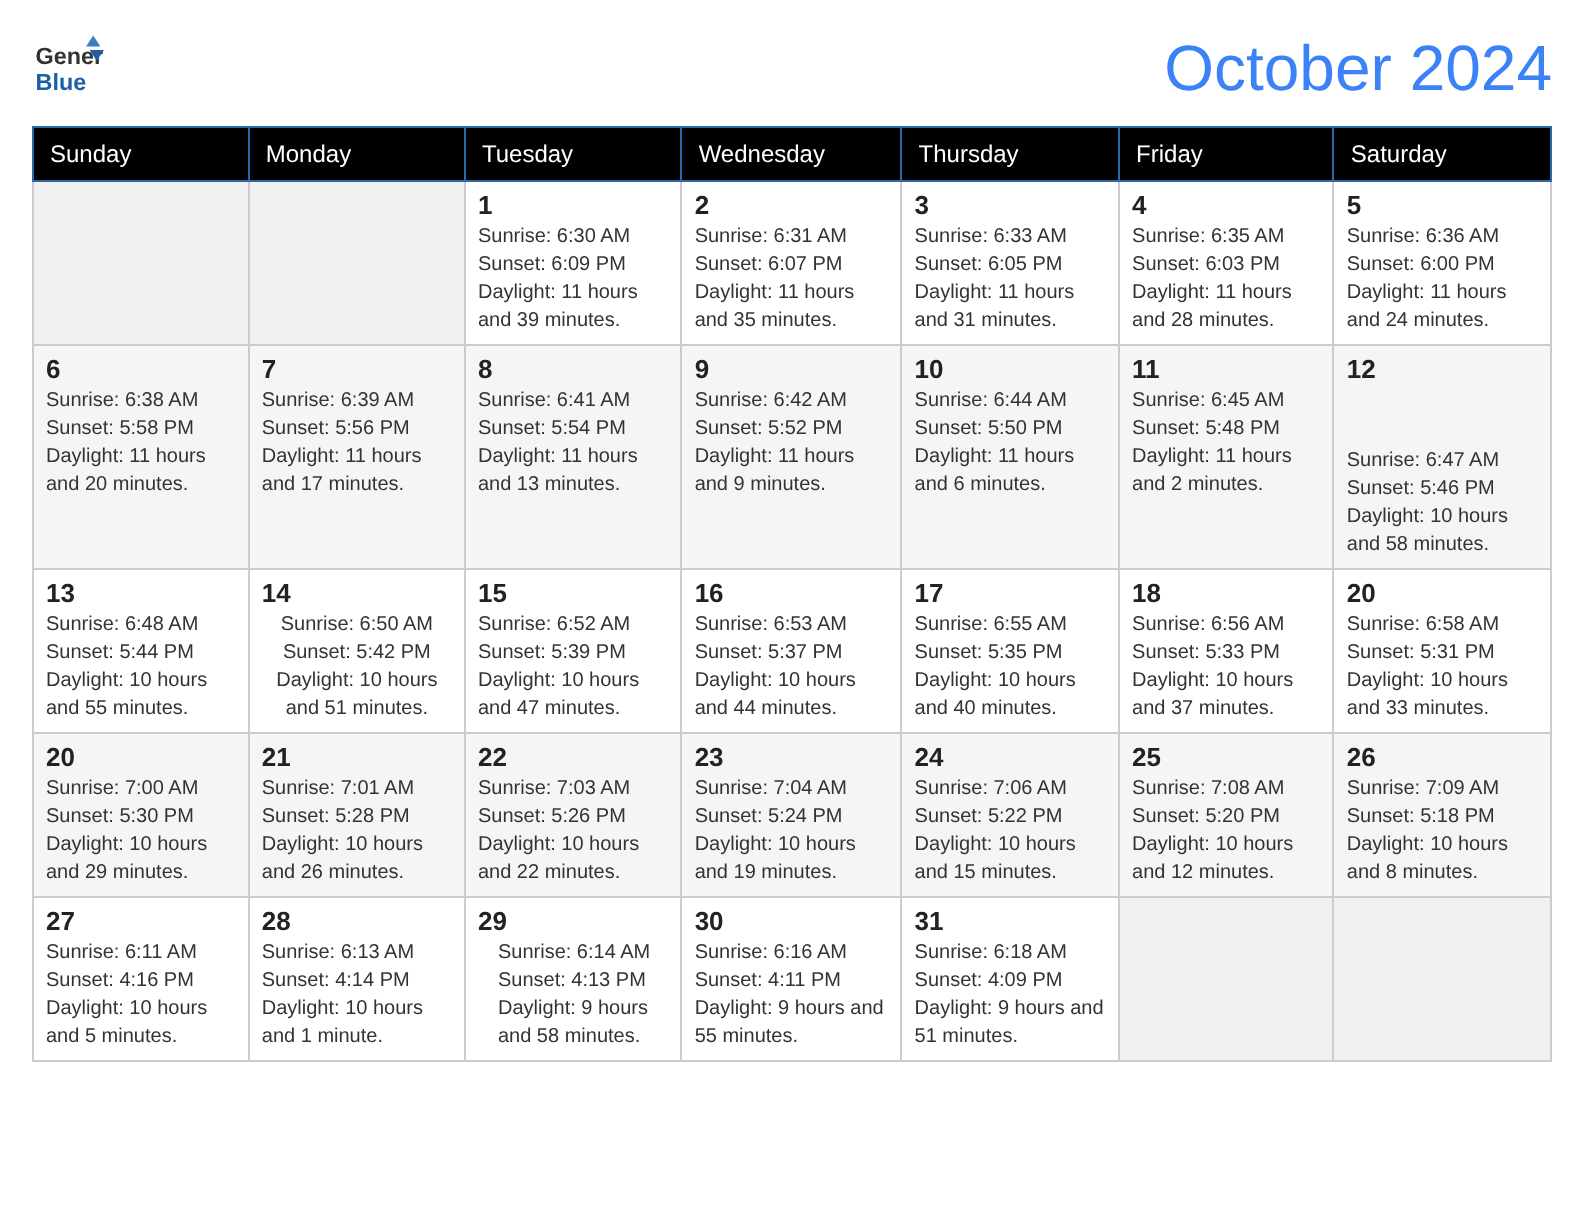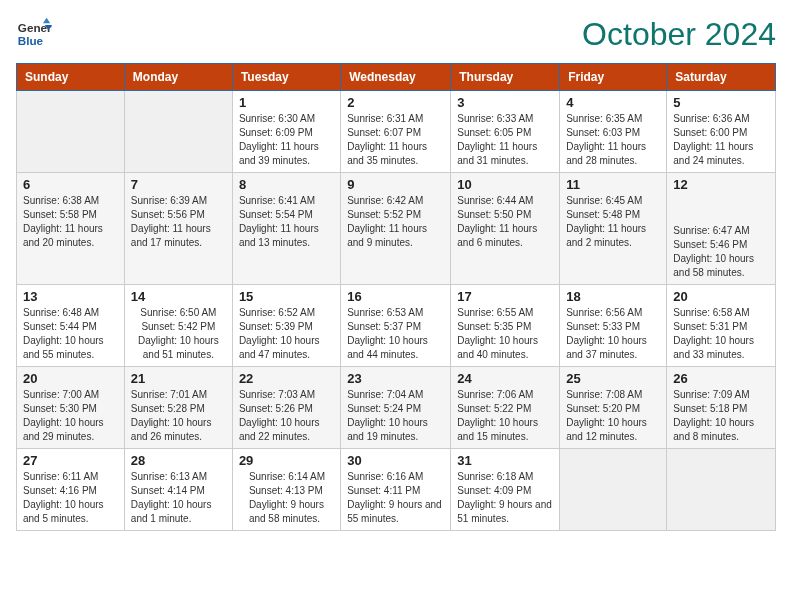--- a/index.html
+++ b/index.html
@@ -23,39 +23,39 @@
     }
     .logo-icon {
       width: 36px;
       height: 36px;
     }
     .title-block {
       text-align: right;
     }
     .month-title {
       font-size: 32px;
-      color: #0f766e;
+      color: #3b82f6;
       font-weight: normal;
     }
     .subtitle {
       font-size: 14px;
       color: #555;
     }
     table {
       width: 100%;
       border-collapse: collapse;
       font-size: 11px;
     }
     thead th {
-      background: #c2410c;
+      background: #000000;
       color: #fff;
       text-align: left;
       padding: 6px 8px;
       font-size: 12px;
-      font-weight: bold;
+      font-weight: normal;
       border: 1px solid #2a6aa8;
     }
     tbody td {
       border: 1px solid #ccc;
       vertical-align: top;
       padding: 4px 6px;
       height: 80px;
       width: 113px;
     }
     .day-number {

